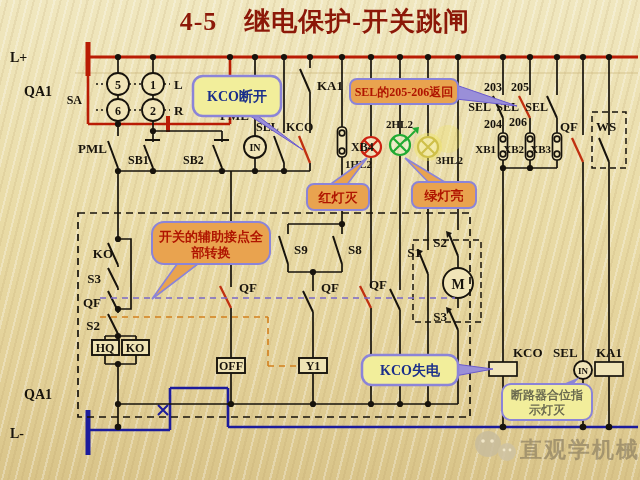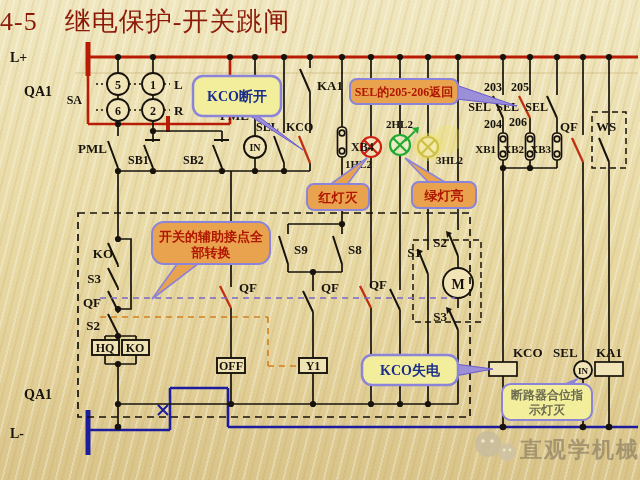--- a/index.html
+++ b/index.html
@@ -2,22 +2,22 @@
 <html><head>
 <meta charset="utf-8">
 <style>
   html,body{margin:0;padding:0;}
   .stage{position:relative;width:640px;height:480px;overflow:hidden;
     background:linear-gradient(180deg,#f0e7bf 0%,#e9dba6 45%,#e3d199 75%,#d9c489 100%);
     font-family:"Liberation Serif",serif;}
   .stage::before{content:"";position:absolute;inset:0;
     background:repeating-linear-gradient(104deg,rgba(255,255,255,0.28) 0 2px,rgba(255,255,255,0) 2px 6px,rgba(176,148,94,0.14) 6px 8px,rgba(255,255,255,0) 8px 13px);
     pointer-events:none;}
-  .title{position:absolute;left:0;top:4px;width:470px;text-align:left;
-    font-size:26px;font-weight:normal;color:#8c1808;letter-spacing:1px;}
+  .title{position:absolute;left:0;top:4px;width:470px;text-align:right;
+    font-size:26px;font-weight:bold;color:#8c1808;letter-spacing:1px;}
   svg{position:absolute;left:0;top:0;}
   svg text{font-family:"Liberation Serif",serif;font-weight:bold;fill:#17130c;}
   .t13{font-size:13px;} .t12{font-size:12px;} .t11{font-size:11px;} .t14{font-size:14px;}
   .navy{fill:#1b2f8a;} .rd{fill:#b01500;} .gray{fill:#6b6b50;}
   .wm{fill:rgba(130,118,92,0.72);font-size:22px;letter-spacing:2px;}
 </style>
 </head>
 <body>
 
 <div class="stage">

